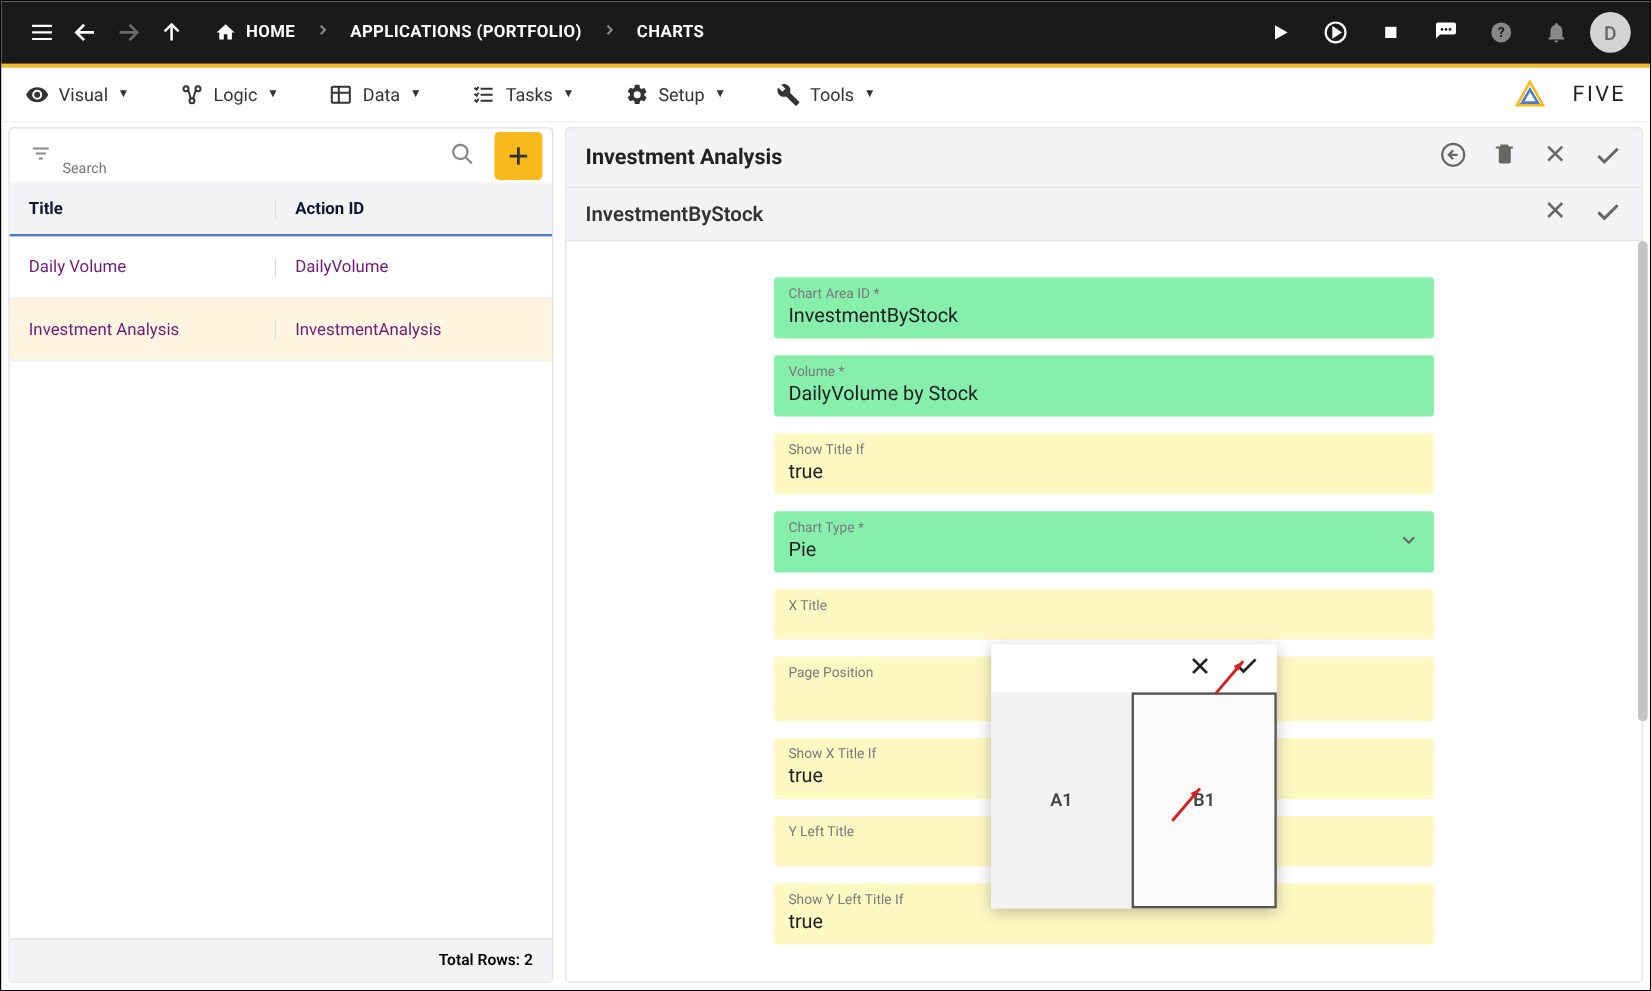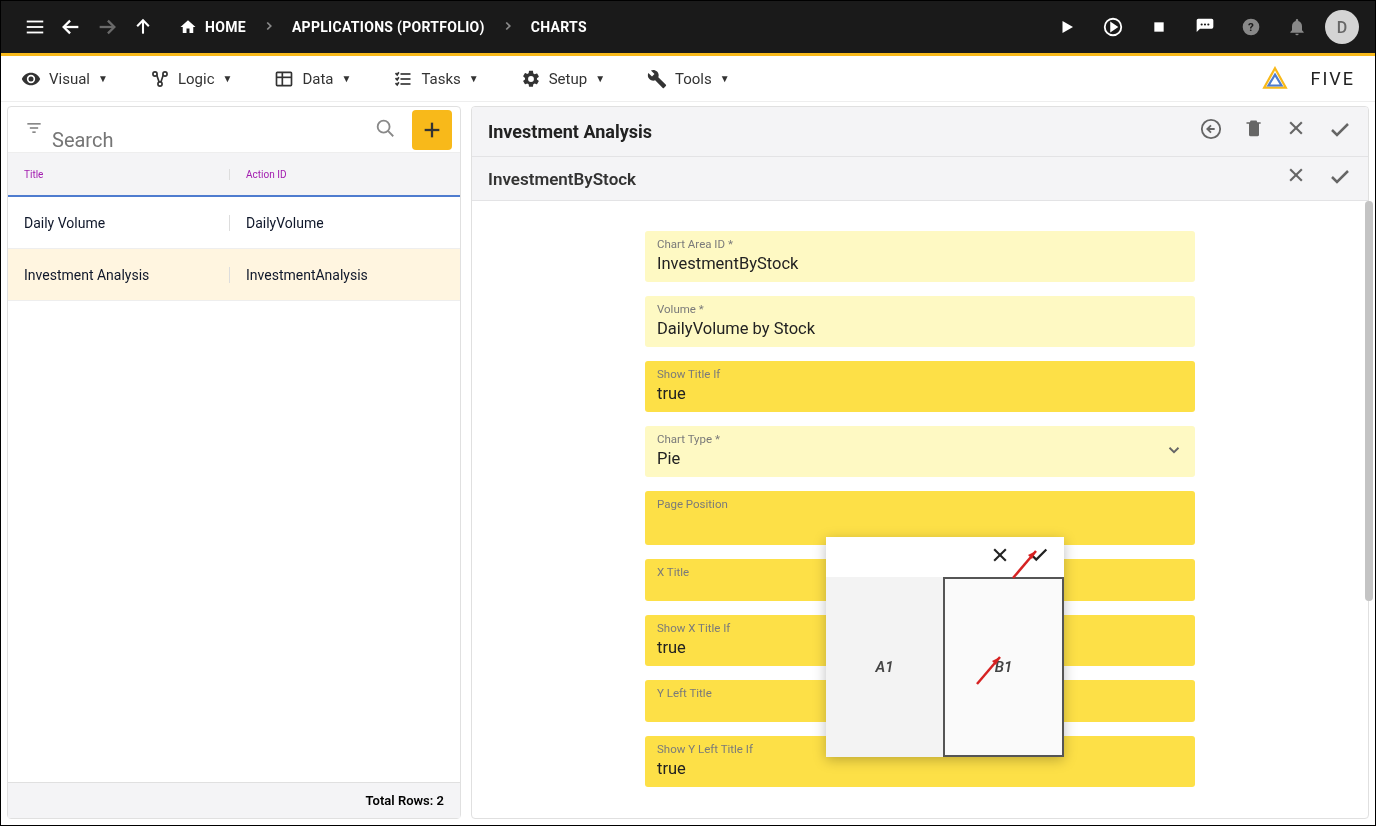--- a/index.html
+++ b/index.html
@@ -29,62 +29,62 @@
 .logo { margin-left: auto; display: flex; align-items: center; gap: 22px; }
 .logo-text { font-size: 18px; font-weight: 400; letter-spacing: 2px; color: #222; }
 
 
 .content { display: flex; height: calc(826px - 55px - 46px - 2px); padding: 4px 6px 6px 6px; gap: 10px; }
 
 
 .left-panel { width: 454px; display: flex; flex-direction: column; border: 1px solid #e0e0e0; border-radius: 4px; background: #fff; }
 .search-row { height: 46px; display: flex; align-items: center; padding: 0 8px 0 16px; border-bottom: 1px solid #eee; gap: 8px; }
 .search-row .filter-icon { color: #888; }
-.search-row input { flex: 1; border: none; outline: none; font-size: 20px; color: #6d28d9; margin-top: 20px; }
+.search-row input { flex: 1; border: none; outline: none; font-size: 12px; color: #6d28d9; margin-top: 20px; }
 .search-row .search-icon { color: #888; }
 .add-btn { width: 40px; height: 40px; background: #f8b91a; border-radius: 4px; display: flex; align-items: center; justify-content: center; margin-left: 8px; cursor: pointer; }
 .add-btn svg { stroke: #333; }
 
 .table-head { display: flex; height: 44px; align-items: center; background: #f4f4f6; border-bottom: 2px solid #4e7ccf; }
-.table-head .col { padding: 0 16px; font-size: 10px; font-weight: 400; color: #a21caf; }
+.table-head .col { padding: 0 16px; font-size: 14px; font-weight: 700; color: #0f172a; }
 .col-title { width: 222px; border-right: 1px solid #ddd; }
 .col-action { flex: 1; }
 
 .table-body { flex: 1; overflow: auto; }
 .table-row { display: flex; height: 52px; align-items: center; border-bottom: 1px solid #eee; cursor: pointer; }
 .table-row.selected { background: #fff5e0; }
-.table-row .col { padding: 0 16px; font-size: 14px; color: #0f172a; }
+.table-row .col { padding: 0 16px; font-size: 14px; color: #701a75; }
 
 .table-footer { height: 36px; display: flex; align-items: center; justify-content: flex-end; padding: 0 16px; background: #f4f4f6; font-size: 13px; font-weight: 600; border-top: 1px solid #e0e0e0; }
 
 
 .right-panel { flex: 1; display: flex; flex-direction: column; border: 1px solid #e0e0e0; border-radius: 4px; background: #fff; overflow: hidden; }
 .detail-hdr { height: 50px; display: flex; align-items: center; padding: 0 16px; background: #f4f4f6; border-bottom: 1px solid #e3e3e5; }
 .detail-hdr .title { font-size: 18px; font-weight: 700; color: #222; }
 .detail-hdr .actions { margin-left: auto; display: flex; gap: 22px; color: #666; }
 .detail-hdr .actions .act { cursor: pointer; }
 
 .sub-hdr { height: 44px; display: flex; align-items: center; padding: 0 16px; background: #f4f4f6; border-bottom: 1px solid #e3e3e5;}
 .sub-hdr .title { font-size: 17px; font-weight: 600; color: #333; }
 .sub-hdr .actions { margin-left: auto; display: flex; gap: 22px; color: #666; }
 
 .form-area { flex: 1; overflow-y: auto; padding: 30px 0 20px; position: relative; }
 .form-col { width: 550px; margin: 0 auto; display: flex; flex-direction: column; gap: 14px; }
 .field { border-radius: 3px; padding: 6px 12px 8px; position: relative; }
-.field.req { background: #fef9c3; }
-.field.blue { background: #fde047; }
+.field.req { background: #86efac; }
+.field.blue { background: #fef9c3; }
 .field label { font-size: 11.5px; color: #7a7a7a; display: block; margin-bottom: 3px; }
 .field .val { font-size: 16.5px; color: #222; min-height: 20px; }
 .field .chev { position: absolute; right: 12px; top: 50%; transform: translateY(-50%); color: #666; }
 
 
 .popup { position: absolute; background: #fff; box-shadow: 0 3px 12px rgba(0,0,0,0.25); z-index: 10; width: 238px; }
 .popup-hdr { height: 40px; display: flex; justify-content: flex-end; align-items: center; gap: 18px; padding: 0 14px; }
 .popup-body { display: flex; height: 180px; }
-.cell { flex: 1; display: flex; align-items: center; justify-content: center; font-size: 15px; font-weight: 600; color: #444; font-style: italic; }
+.cell { flex: 1; display: flex; align-items: center; justify-content: center; font-size: 15px; font-weight: 600; color: #444; }
 .cell.a { background: #f3f3f3; }
 .cell.b { background: #fafafa; border: 2px solid #555; }
 
 .arrow { position: absolute; z-index: 20; }
 .arrow svg line { stroke: #d62222; stroke-width: 2.5; }
 .arrow svg polygon { fill: #d62222; }
 
 .scrollbar-track { position: absolute; right: 2px; top: 200px; width: 8px; height: 400px; background: #f0f0f0; border-radius: 4px; }
 .scrollbar-thumb { width: 8px; height: 400px; background: #c4c4c4; border-radius: 4px; }
 
@@ -332,26 +332,26 @@
           <label>Show Title If</label>
           <div class="val">true</div>
         </div>
         <div class="field req">
           <label>Chart Type *</label>
           <div class="val">Pie</div>
           <span class="chev"><svg width="18" height="18" viewBox="0 0 24 24" fill="none" stroke="#666" stroke-width="2.5">
                 <polyline points="6 9 12 15 18 9"></polyline>
               </svg></span>
         </div>
+        <div class="field blue" style="height:42px">
+          <label>X Title</label>
+          <div class="val"></div>
+        </div>
         <div class="field blue" style="height:54px">
           <label>Page Position</label>
-          <div class="val"></div>
-        </div>
-        <div class="field blue" style="height:42px">
-          <label>X Title</label>
           <div class="val"></div>
         </div>
         <div class="field blue">
           <label>Show X Title If</label>
           <div class="val">true</div>
         </div>
         <div class="field blue" style="height:42px">
           <label>Y Left Title</label>
           <div class="val"></div>
         </div>

